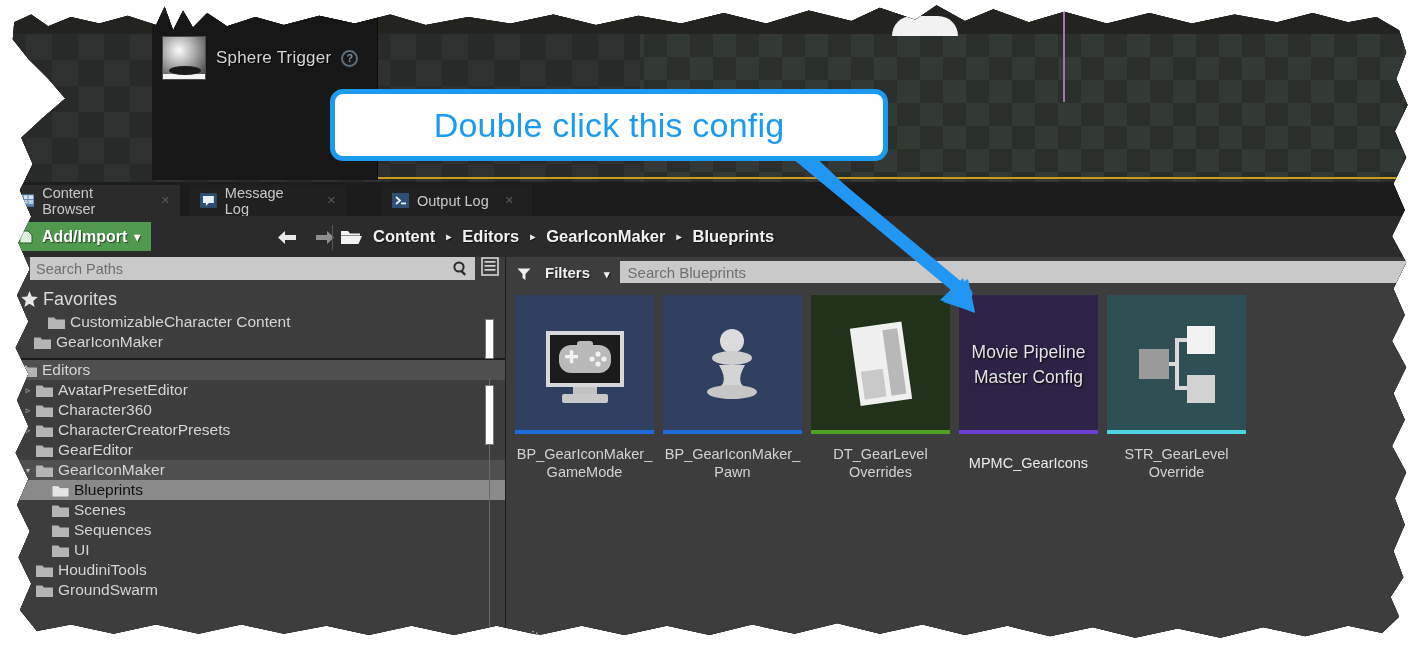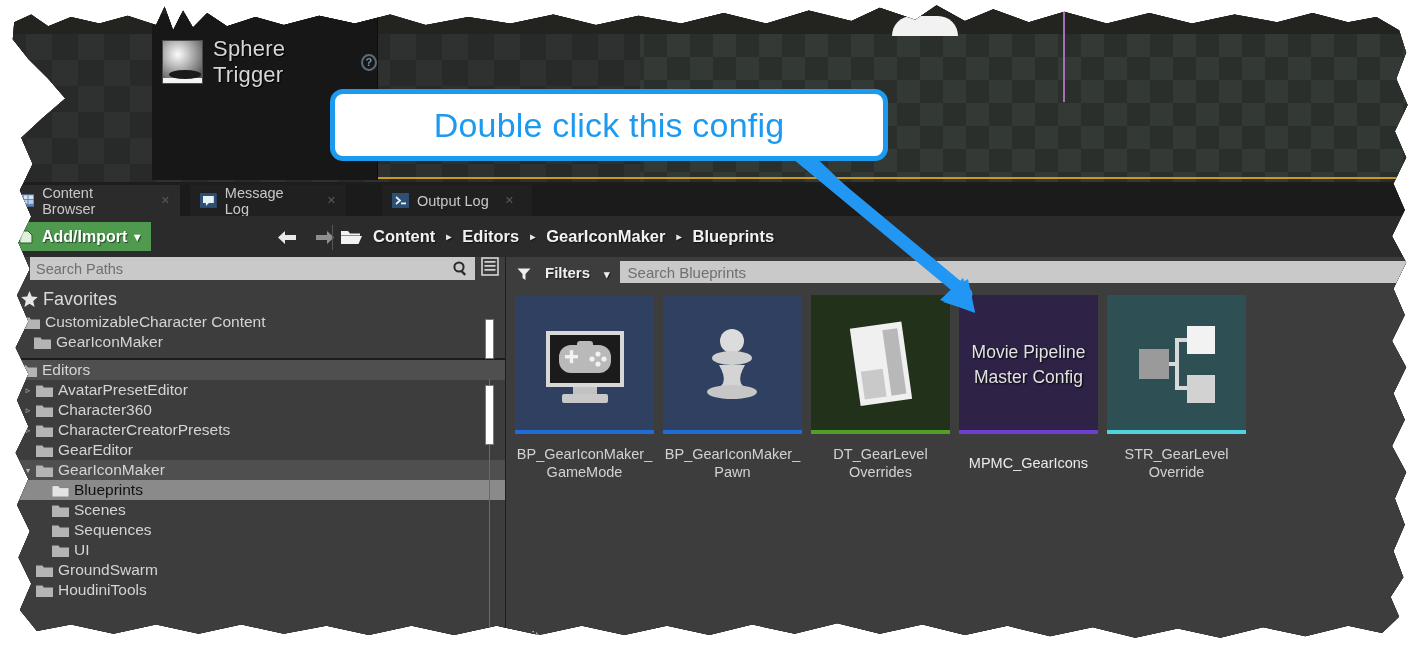--- a/index.html
+++ b/index.html
@@ -99,21 +99,21 @@
     background: radial-gradient(circle at 38% 32%, #fbfbfb 0%, #c9c9c9 26%, #8d8d8d 55%, #4f4f4f 85%);
     position: relative; overflow: hidden;
   }
   .ol-thumb::after {
     content: ""; position: absolute; left: 6px; bottom: 4px; width: 32px; height: 9px;
     background: #1a1a1a; border-radius: 50%;
   }
   .ol-thumb::before {
     content: ""; position: absolute; left: 0; bottom: 0; width: 44px; height: 5px; background: #f4f4f4;
   }
-  .ol-name { color: #d6d6d6; font-size: 22px; letter-spacing: .2px; text-shadow: 1px 1px 1px #000; }
+  .ol-name { color: #d6d6d6; font-size: 17px; letter-spacing: .2px; text-shadow: 1px 1px 1px #000; }
   .ol-help {
     width: 17px; height: 17px; border: 2px solid #5c6d7a; border-radius: 50%;
     color: #7d93a3; font-size: 11px; line-height: 13px; text-align: center; font-weight: bold;
   }
 
   
   .panel { position: absolute; left: 0; top: 185px; width: 1419px; height: 471px; background: #242424; }
   .tabstrip { position: absolute; left: 0; top: 0; width: 1419px; height: 31px; background: #1b1b1b; }
   .tab {
     position: absolute; top: 0; height: 31px; display: flex; align-items: center;
@@ -325,21 +325,21 @@
 
         <div class="tree">
 
           <div class="trow fav-row" style="padding-left:4px">
             <span class="caret" style="font-size:8px">▾</span>
             <svg width="19" height="19" viewBox="0 0 19 19" style="margin-right:4px">
               <path d="M9.5 1 L11.8 6.6 L17.8 7.1 L13.2 11 L14.6 16.9 L9.5 13.7 L4.4 16.9 L5.8 11 L1.2 7.1 L7.2 6.6 Z" fill="#e6e6e6"></path>
             </svg>
             <span>Favorites</span>
           </div>
-          <div class="trow" style="padding-left:23px">
+          <div class="trow" style="padding-left:48px">
             <span class="folder">
               <svg width="17" height="13" viewBox="0 0 17 13">
                     <path d="M0 1.6 h6.4 l1.5 2 h9.1 v9.4 h-17 z" fill="#b4b4b4"></path>
                   </svg>
             </span>
             <span>CustomizableCharacter Content</span>
           </div>
           <div class="trow" style="padding-left:34px">
             <span class="folder">
               <svg width="17" height="13" viewBox="0 0 17 13">
@@ -435,29 +435,29 @@
                   </svg>
             </span>
             <span>UI</span>
           </div>
           <div class="trow" style="padding-left:36px">
             <span class="folder">
               <svg width="17" height="13" viewBox="0 0 17 13">
                     <path d="M0 1.6 h6.4 l1.5 2 h9.1 v9.4 h-17 z" fill="#b4b4b4"></path>
                   </svg>
             </span>
+            <span>HoudiniTools</span>
+          </div>
+          <div class="trow" style="padding-left:36px">
+            <span class="folder">
+              <svg width="17" height="13" viewBox="0 0 17 13">
+                    <path d="M0 1.6 h6.4 l1.5 2 h9.1 v9.4 h-17 z" fill="#b4b4b4"></path>
+                  </svg>
+            </span>
             <span>GroundSwarm</span>
-          </div>
-          <div class="trow" style="padding-left:36px">
-            <span class="folder">
-              <svg width="17" height="13" viewBox="0 0 17 13">
-                    <path d="M0 1.6 h6.4 l1.5 2 h9.1 v9.4 h-17 z" fill="#b4b4b4"></path>
-                  </svg>
-            </span>
-            <span>HoudiniTools</span>
           </div>
 
           <div class="sb-track" style="left:489px;top:92px;height:275px;"></div>
           <div class="sb-thumb" style="left:485px;top:32px;height:40px;"></div>
           <div class="sb-thumb" style="left:485px;top:98px;height:60px;"></div>
         </div>
       </div>
 
       <div class="content">
         <div class="cont-divider"></div>

